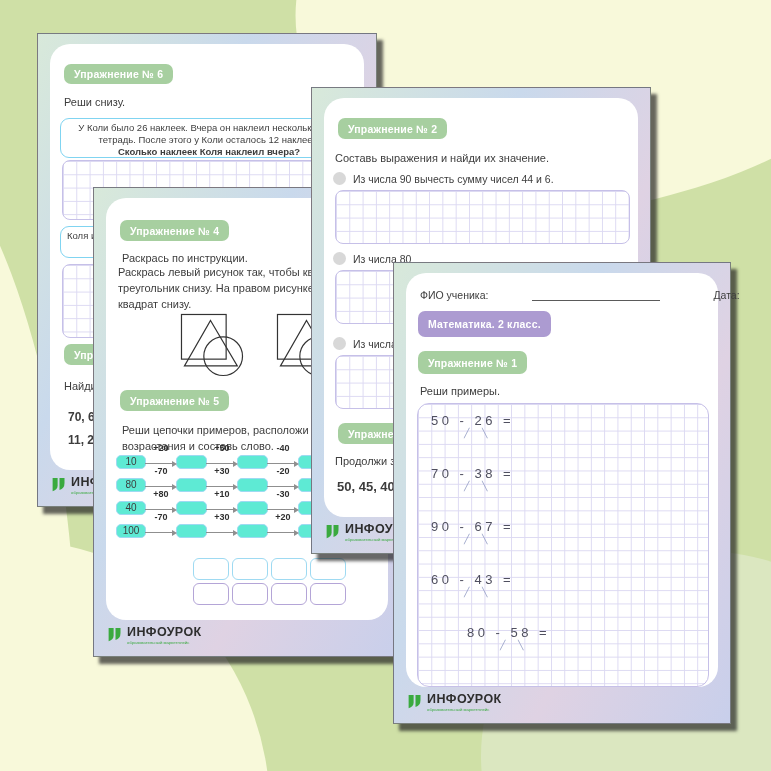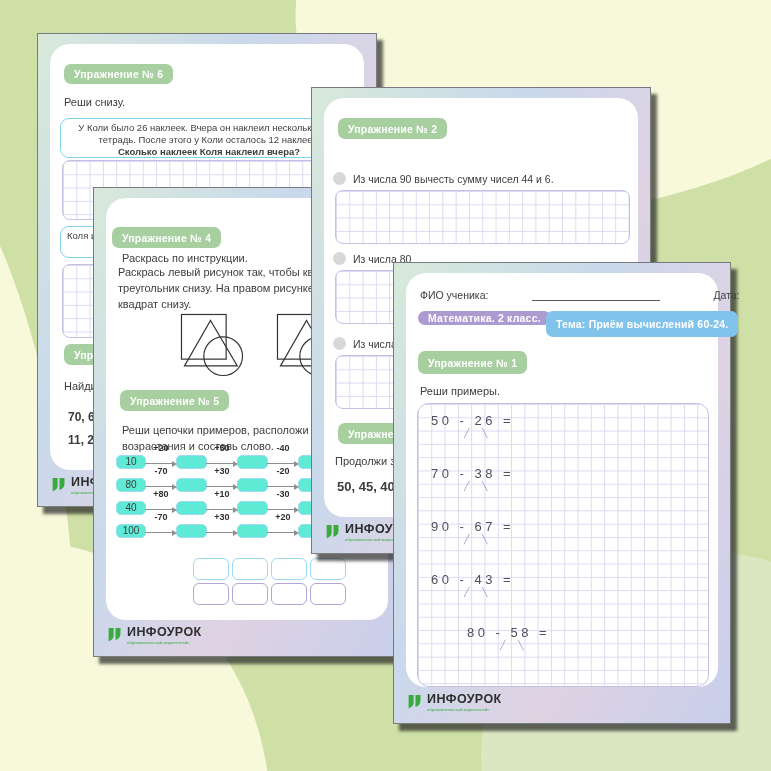--- a/index.html
+++ b/index.html
@@ -130,21 +130,21 @@
     </svg>
     <div class="logo-text">
       <span class="logo-name">ИНФОУРОК</span>
       <span class="logo-tagline">образовательный маркетплейс</span>
     </div>
   </div>
 </div>
 
 <div class="page page-c">
   <div class="page-inner">
-    <div class="badge" style="left:6px;top:22px;height:21px;margin-top:7px;">Упражнение № 4</div>
+    <div class="badge" style="left:14px;top:22px;height:21px;">Упражнение № 4</div>
     <div class="txt" style="left:16px;top:54px;">Раскрась по инструкции.</div>
     <div class="txt" style="left:12px;top:68px;">Раскрась левый рисунок так, чтобы квадрат</div>
     <div class="txt" style="left:12px;top:84px;">треугольник снизу. На правом рисунке пом</div>
     <div class="txt" style="left:12px;top:100px;">квадрат снизу.</div>
 
     <div class="fig" style="left:74px;top:115px;">
       <svg width="64" height="64" viewBox="0 0 86 86">
         <g fill="none" stroke="#333" stroke-width="1.6">
           <rect x="2" y="2" width="60" height="60"></rect>
           <polygon points="41,10 77,71 6,71"></polygon>
@@ -258,20 +258,21 @@
     <div class="logo-text">
       <span class="logo-name">ИНФОУРОК</span>
       <span class="logo-tagline">образовательный маркетплейс</span>
     </div>
   </div>
 </div>
 
 <div class="page page-b">
   <div class="page-inner">
     <div class="badge" style="left:14px;top:20px;height:21px;">Упражнение № 2</div>
+    <div class="txt" style="left:11px;top:54px;">Составь выражения и найди их значение.</div>
 
     <div class="dot" style="left:9px;top:74px;"></div>
     <div class="txt" style="left:29px;top:75px;font-size:10.5px;">Из числа 90 вычесть сумму чисел 44 и 6.</div>
     <div class="qgrid" style="left:11px;top:92px;width:293px;height:52px;"></div>
 
     <div class="dot" style="left:9px;top:154px;"></div>
     <div class="txt" style="left:29px;top:155px;font-size:10.5px;">Из числа 80</div>
     <div class="qgrid" style="left:11px;top:172px;width:293px;height:52px;"></div>
 
     <div class="dot" style="left:9px;top:239px;"></div>
@@ -295,22 +296,21 @@
 </div>
 
 <div class="page page-d">
   <div class="page-inner">
     <div class="fio-row" style="left:14px;top:16px;gap:39px;">
       <span>ФИО ученика:</span>
       <span class="uline" style="width:128px;margin-left:5px;"></span>
       <span style="margin-left:14px;">Дата:</span>
       <span class="uline" style="width:92px;margin-left:5px;"></span>
     </div>
-    <div class="badge badge-purple" style="left:12px;top:38px;height:14px;">Математика. 2 класс.</div>
-    <div class="badge badge-blue" style="left:140px;top:38px;height:26px;">Тема: Приём вычислений 60-24.</div>
+    <div class="badge badge-purple" style="left:12px;top:38px;height:26px;">Математика. 2 класс.</div>
     <div class="badge" style="left:12px;top:78px;height:23px;">Упражнение № 1</div>
     <div class="txt" style="left:14px;top:112px;">Реши примеры.</div>
 
     <div class="qgrid" style="left:11px;top:130px;width:290px;height:282px;border-radius:12px;"></div>
 
     <div class="ex" style="left:25px;top:140px;">
       <span class="ex-t">50 - 26 =</span>
       <span class="ex-v">╱ ╲</span>
     </div>
     <div class="ex" style="left:25px;top:193px;">

